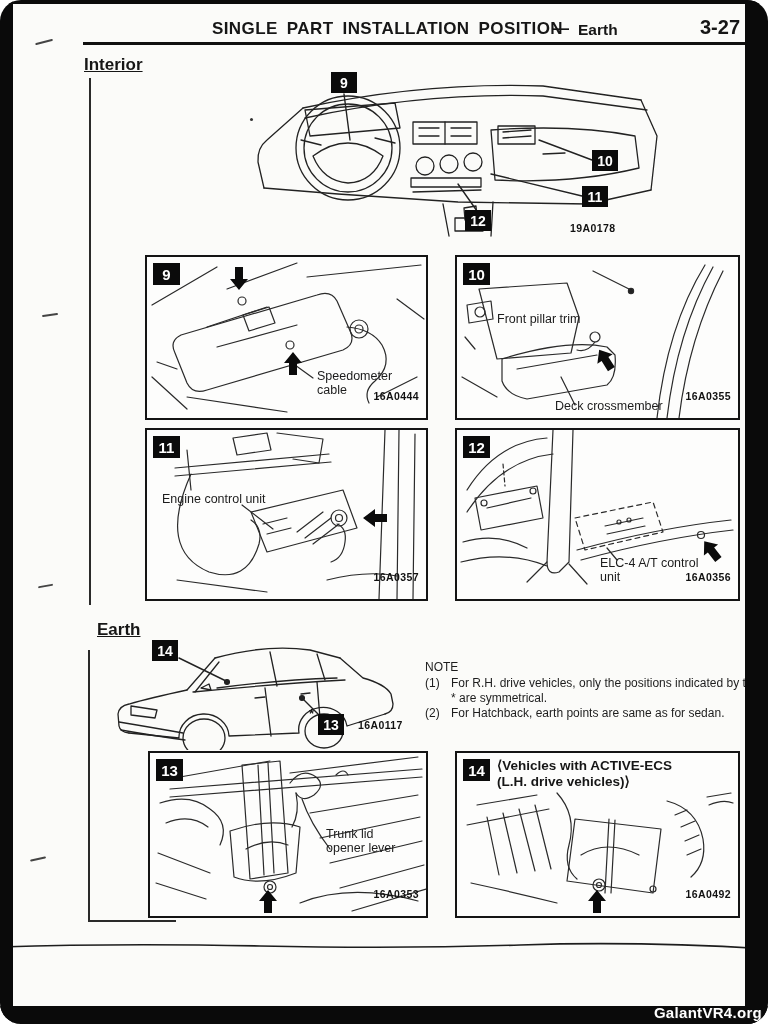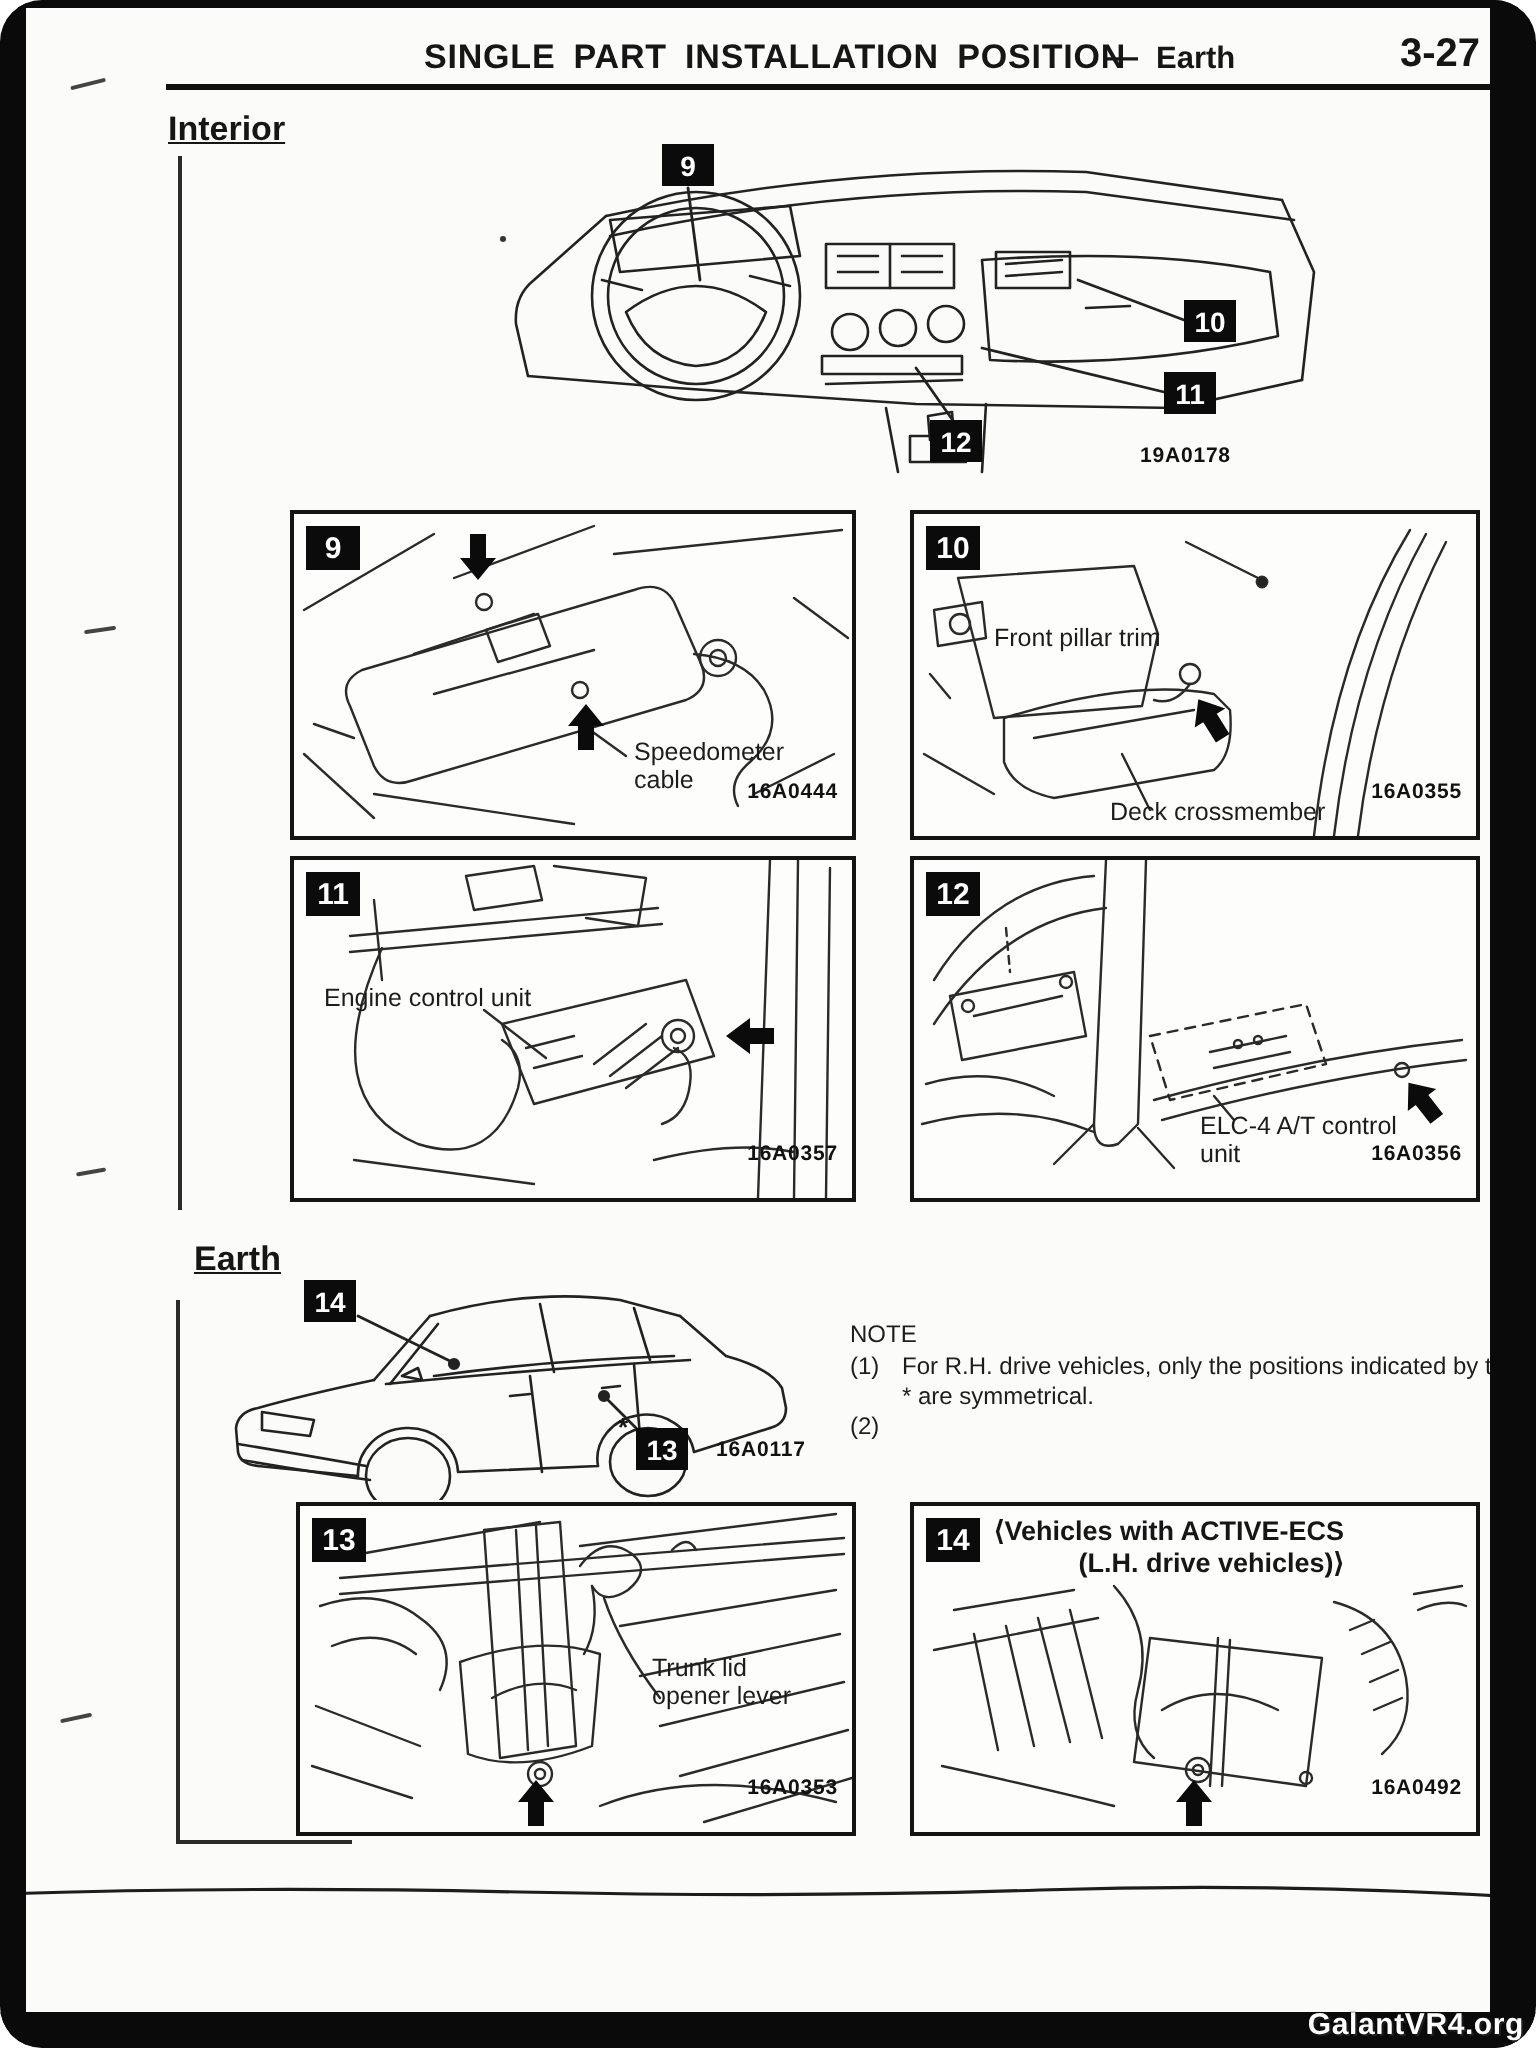--- a/index.html
+++ b/index.html
@@ -28,21 +28,21 @@
   }
   .asterisk{position:absolute;font-weight:bold;font-size:13px;z-index:3;}
   .figcode{position:absolute;font-weight:bold;font-size:10.5px;letter-spacing:.4px;color:#111;text-align:right;}
   .panel{position:absolute;border:2px solid #141414;background:#fdfdfc;box-sizing:border-box;}
   .panel svg{position:absolute;left:0;top:0;}
   .numbox{
     position:absolute;left:6px;top:6px;width:27px;height:22px;background:#0b0b0b;color:#fff;
     display:flex;align-items:center;justify-content:center;font-weight:bold;font-size:15px;z-index:2;
   }
   .plabel{position:absolute;font-size:12.5px;line-height:14px;color:#1c1c1c;white-space:pre-line;z-index:2;}
-  .pheading{position:absolute;font-weight:bold;font-size:13.5px;line-height:16px;white-space:pre-line;z-index:2;text-align:right;}
+  .pheading{position:absolute;font-weight:bold;font-size:13.5px;line-height:16px;white-space:pre-line;z-index:2;}
   .pcode{position:absolute;right:7px;bottom:16px;z-index:2;}
   .note{position:absolute;left:425px;top:660px;width:358px;font-size:12px;line-height:15px;color:#1d1d1d;}
   .note-title{margin:0 0 1px 0;}
   .note-item{display:flex;align-items:flex-start;}
   .note-num{flex:0 0 26px;}
   .note-text{white-space:pre-line;}
   .wavy{position:absolute;left:0;top:938px;z-index:8;}
   .watermark{
     position:absolute;right:6px;bottom:3px;z-index:10;color:#ffffff;font-weight:bold;font-size:15px;
     letter-spacing:.3px;text-shadow:0 0 1px #000, 1px 1px 0 #222;
@@ -262,20 +262,21 @@
 
   <div class="note">
     <div class="note-title">NOTE</div>
     <div class="note-item">
       <span class="note-num">(1)</span>
       <span class="note-text">For R.H. drive vehicles, only the positions indicated by the
 * are symmetrical.</span>
     </div>
     <div class="note-item">
       <span class="note-num">(2)</span>
+      <span class="note-text">For Hatchback, earth points are same as for sedan.</span>
     </div>
   </div>
 
   <div class="panel" style="left:148px;top:751px;width:280px;height:167px;">
     <div class="numbox">13</div>
     <svg width="276" height="163" viewBox="0 0 276 163">
       <g stroke="#2a2a2a" stroke-width="1.2" fill="none" stroke-linecap="round" stroke-linejoin="round">
         <path d="M30,24 L120,8 M140,20 L268,4"></path>
         <path d="M20,36 L272,16 M20,44 L272,24"></path>
         <path d="M160,60 L268,42 M170,85 L270,64 M180,110 L272,88 M190,135 L274,112 M202,158 L276,136"></path>

